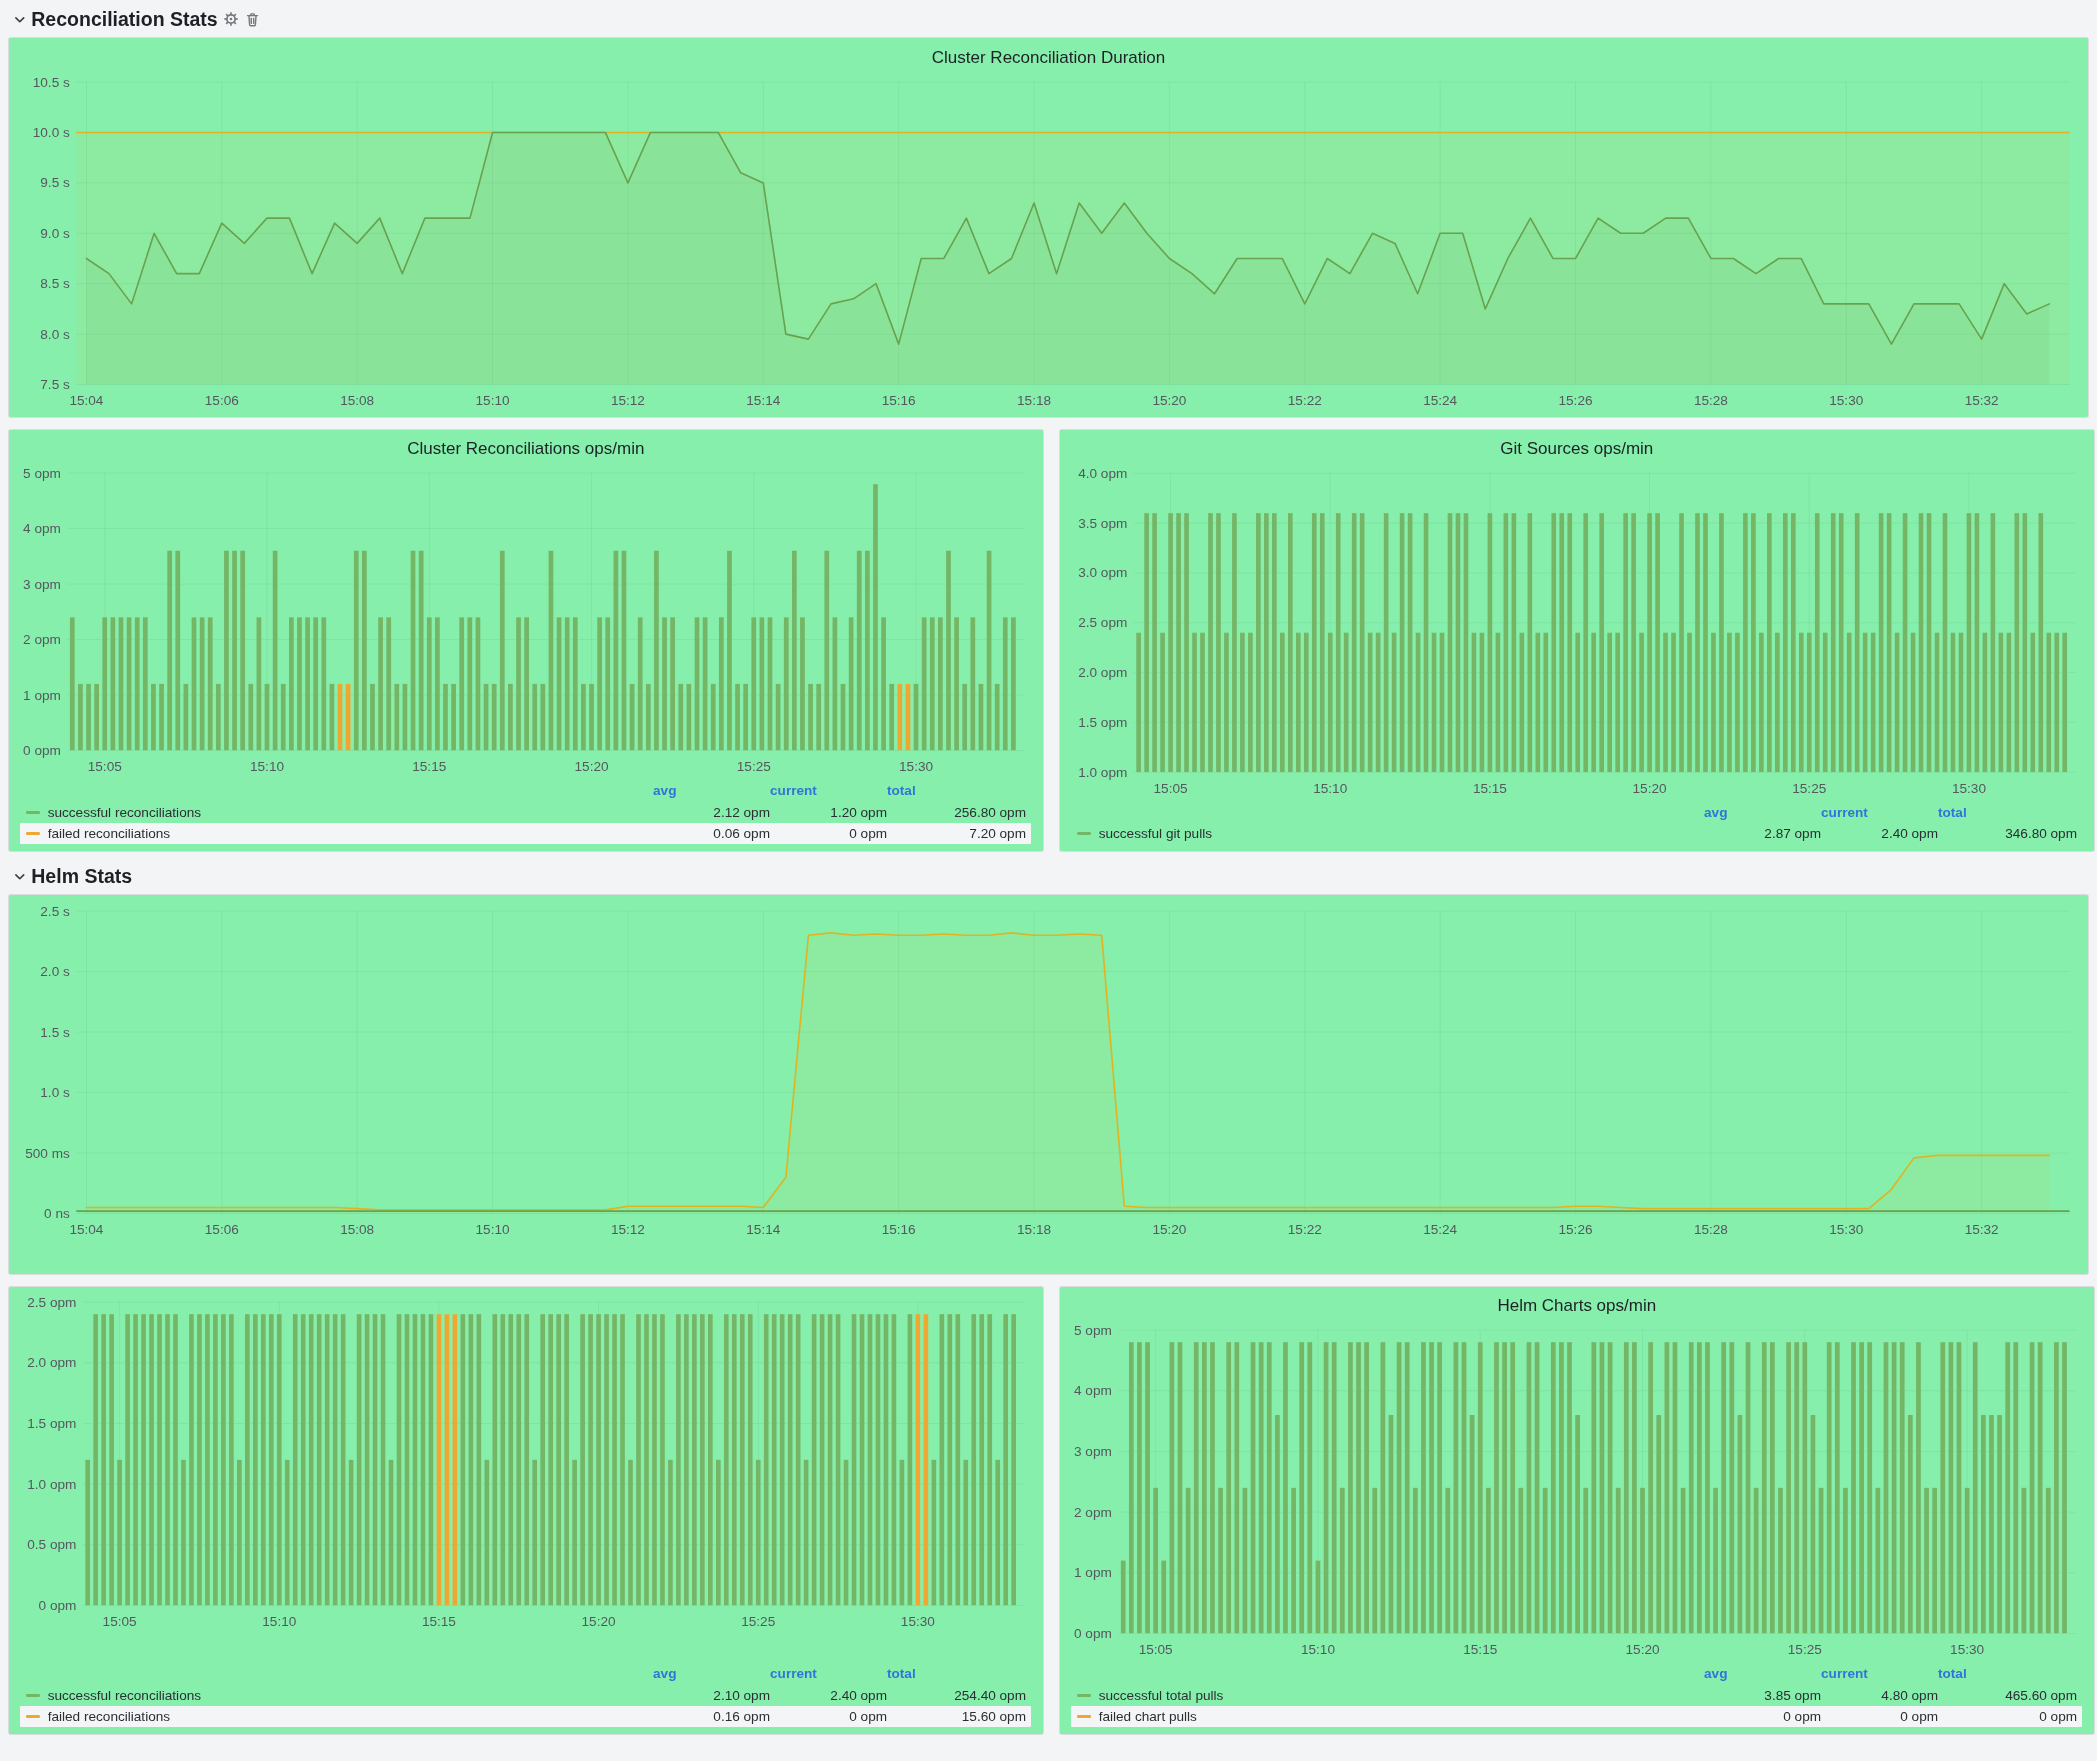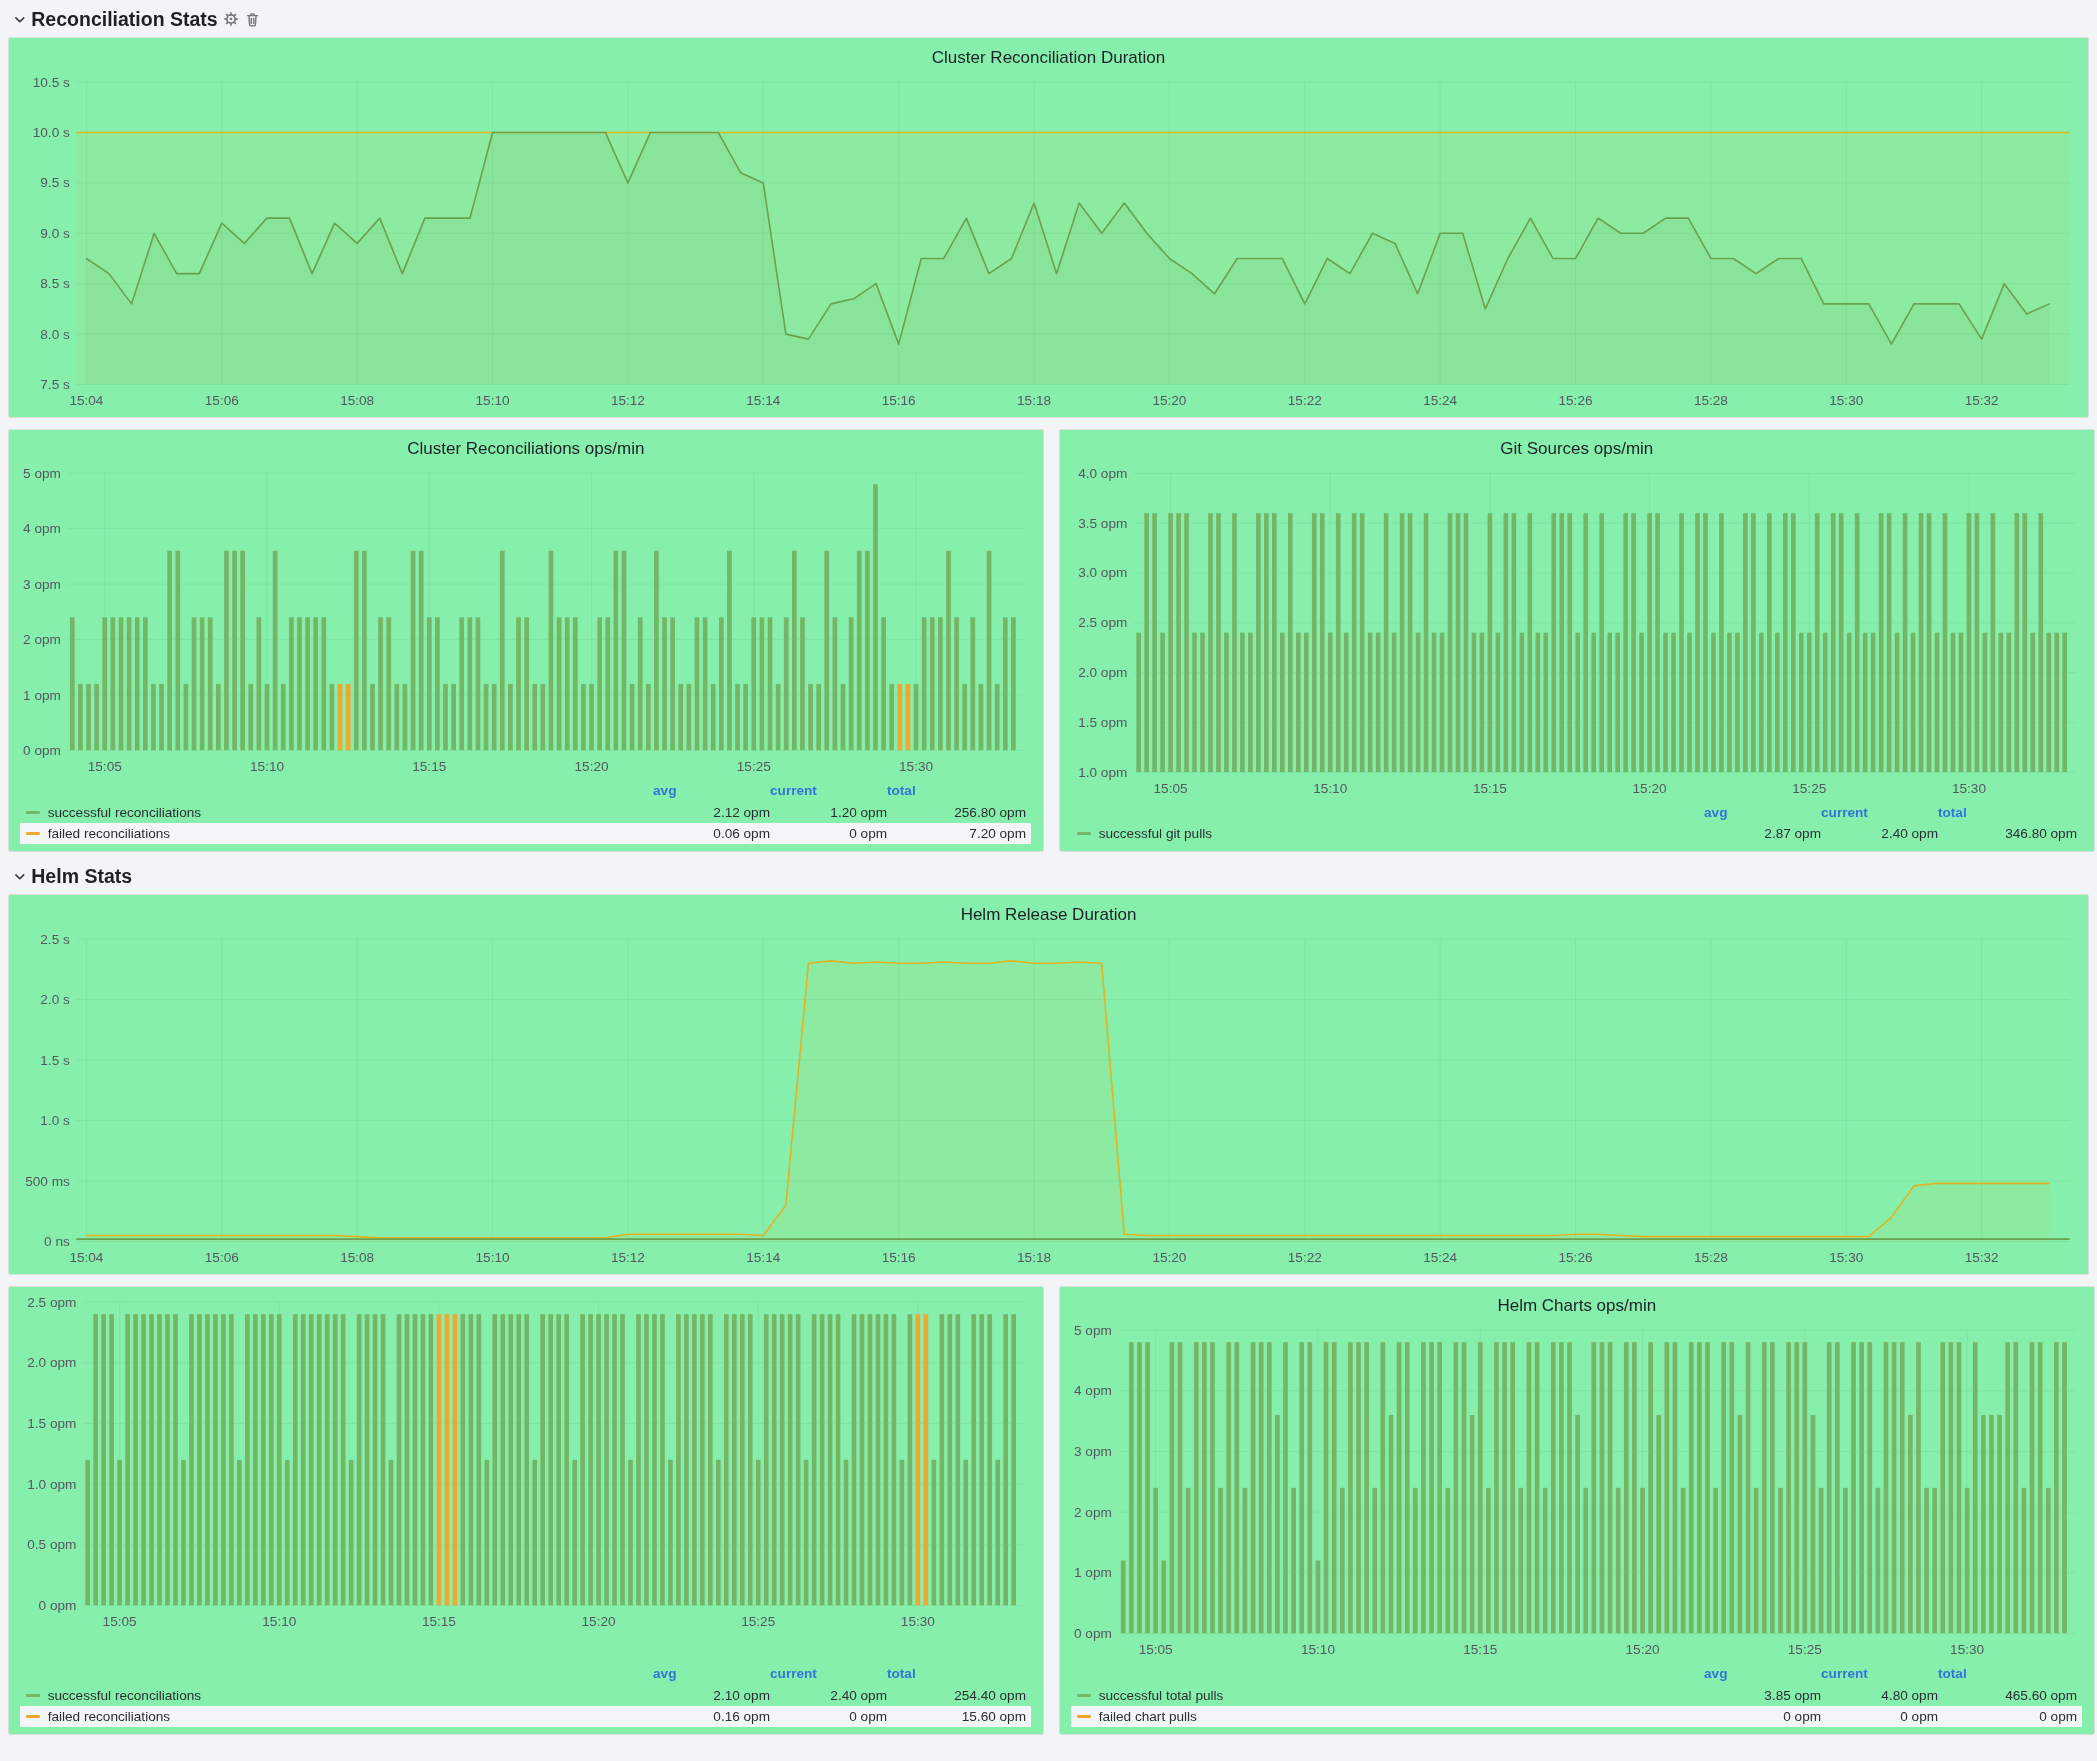--- a/index.html
+++ b/index.html
@@ -494,21 +494,20 @@
   <div class="row-header second">
     <span class="chev">
       <svg width="15.6" height="15.6" viewBox="0 0 24 24">
           <polyline points="6,9 12,15 18,9" fill="none" stroke="#3a3d42" stroke-width="2.5" stroke-linecap="round" stroke-linejoin="round"></polyline>
         </svg>
     </span>
     <span class="row-title">Helm Stats</span>
   </div>
 
   <div class="panel h3">
-    <div class="panel-title">Helm Release Duration</div>
     <div class="chart">
         <svg width="2062" height="340" viewBox="0 0 3180 525">
           <defs>
             <clipPath id="clip_helm-release-duration">
               <rect x="88" y="14" width="3078" height="467"></rect>
             </clipPath>
           </defs>
           <line x1="88" x2="3166" y1="481" y2="481" class="grid"></line>
           <text x="78" y="488" class="tick" text-anchor="end">0 ns</text>
           <line x1="88" x2="3166" y1="387.6" y2="387.6" class="grid"></line>

